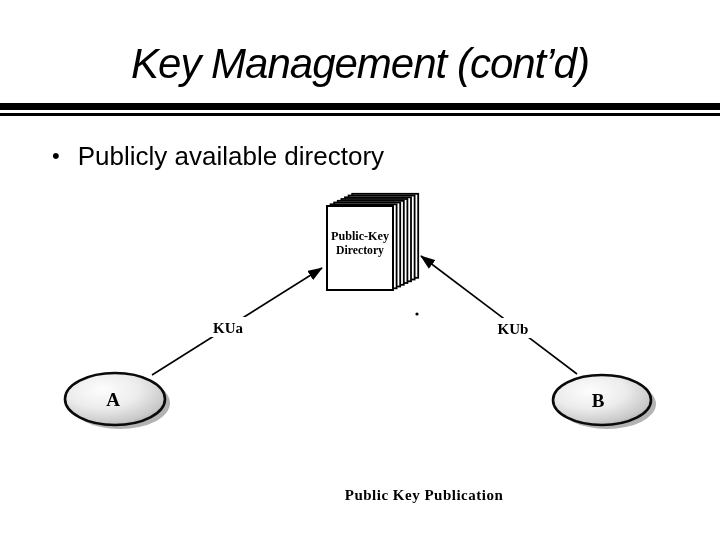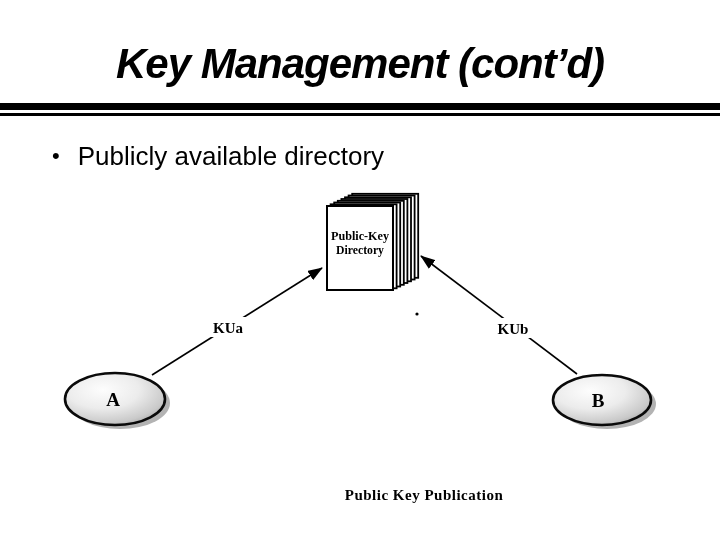--- a/index.html
+++ b/index.html
@@ -12,21 +12,21 @@
     font-family: "Liberation Sans", sans-serif;
     color: #000000;
   }
   .title {
     position: absolute;
     top: 40px;
     left: 0;
     width: 720px;
     text-align: center;
     font-style: italic;
-    font-weight: bold;
+    font-weight: normal;
     font-size: 42px;
     letter-spacing: -1px;
     color: #000000;
     white-space: nowrap;
   }
   .rule-thick {
     position: absolute;
     top: 103px;
     left: 0;
     width: 720px;

